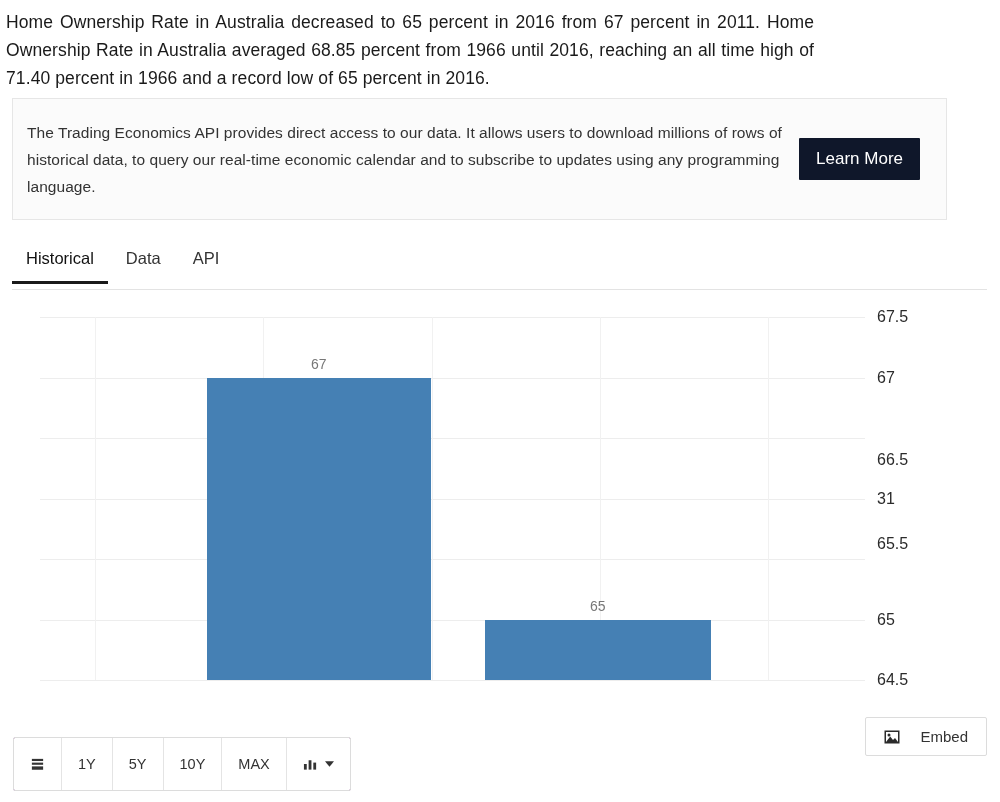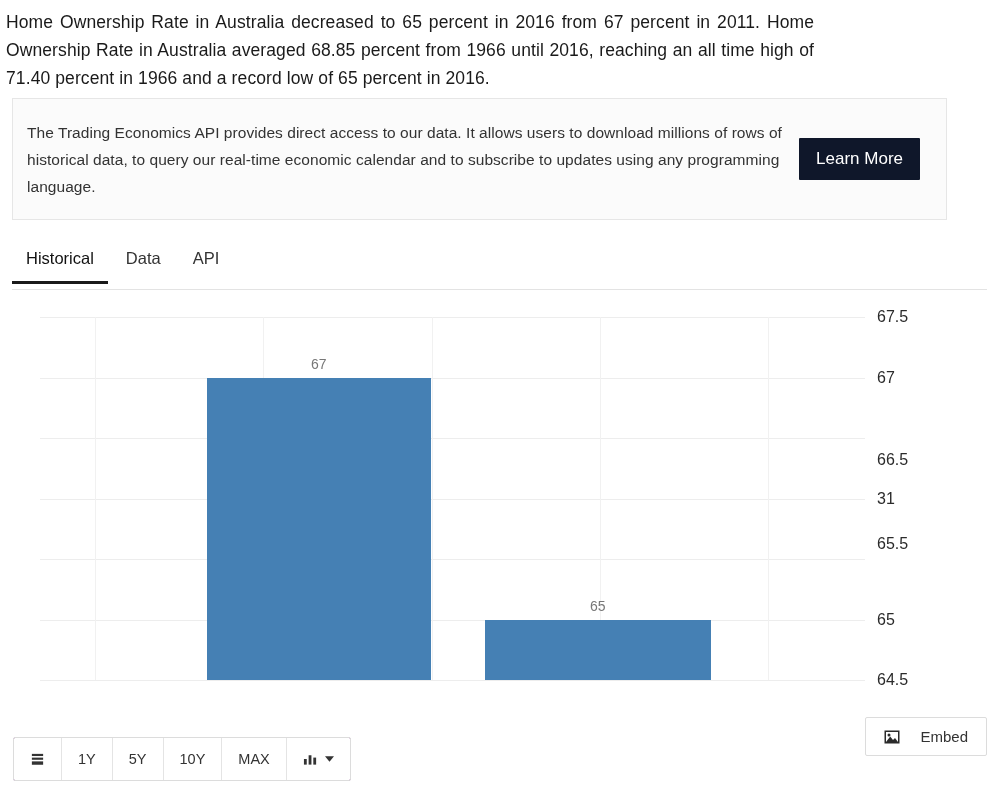--- a/index.html
+++ b/index.html
@@ -129,21 +129,21 @@
     white-space: nowrap;
   }
 
   
   #toolbar {
     position: absolute;
     left: 13px; top: 737px;
     display: flex;
     border: 1px solid #dcdcdc;
     background: #701a75;
-    height: 44px;
+    height: 54px;
     border-radius: 2px;
     overflow: hidden;
   }
   .tb-btn {
     display: flex;
     align-items: center;
     justify-content: center;
     gap: 7px;
     padding: 0 16px;
     font-size: 14.5px;

